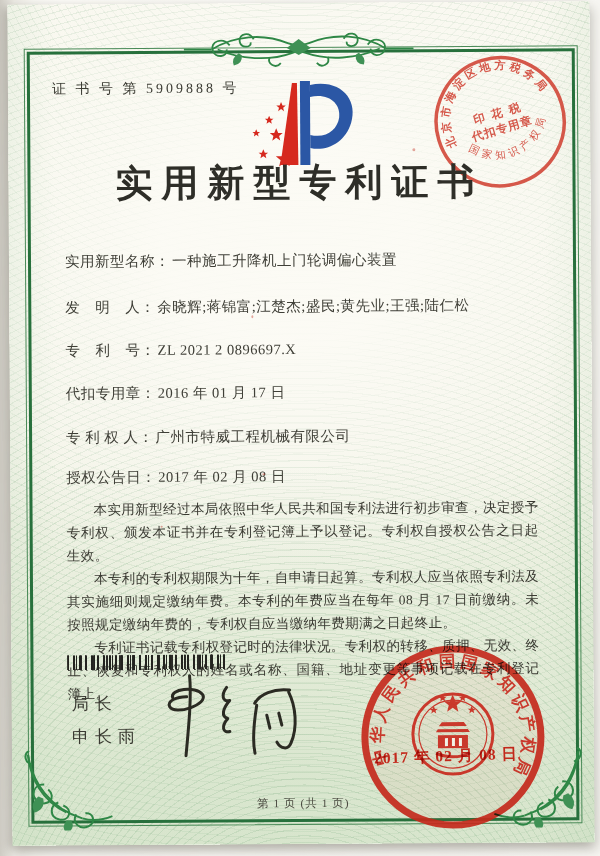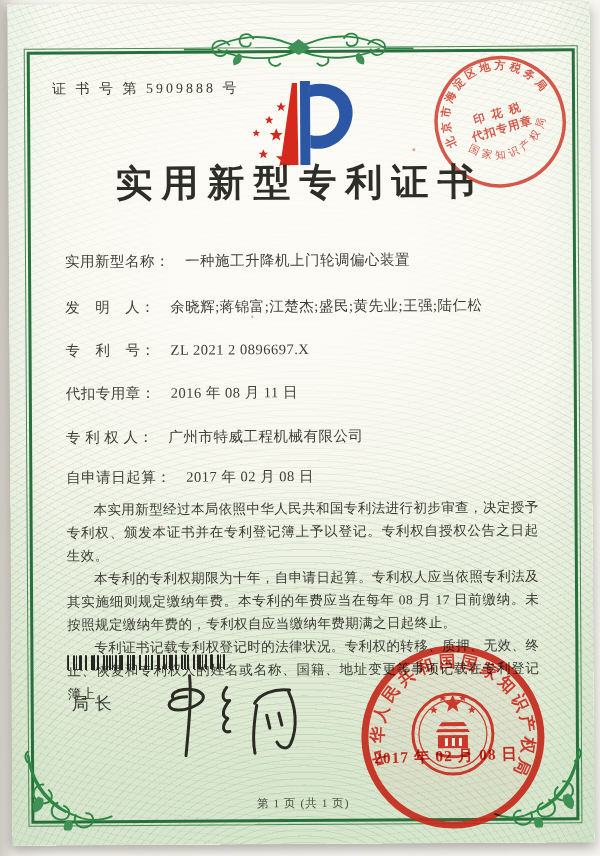--- a/index.html
+++ b/index.html
@@ -27,21 +27,21 @@
                linear-gradient(90deg, rgba(160,200,160,.12) 0%, rgba(160,200,160,0) 8% 92%, rgba(160,200,160,.12) 100%);
   }
   .frame{position:absolute;left:16px;right:12px;top:44px;bottom:19px;border:1px solid #498a57;z-index:1;}
   .frame-inner{position:absolute;inset:2px;border:3px solid #27703c;}
   .content{position:absolute;inset:0;z-index:2;}
   .cert-no{position:absolute;left:44px;top:76px;font-size:14px;letter-spacing:3px;color:#3c3c34;}
   .logo{position:absolute;left:226px;top:70px;}
   .title{position:absolute;left:0;right:0;top:155px;text-align:center;font-size:37px;font-weight:600;
          color:#2e2e28;letter-spacing:9px;}
   .field{position:absolute;left:56px;width:490px;font-size:14.5px;color:#3f3f37;letter-spacing:.5px;}
-  .flabel{margin-right:15px;}
+  .flabel{margin-right:2px;}
   .body-text{position:absolute;left:56px;top:494px;width:472px;font-size:13.5px;line-height:23px;
              color:#3a3a32;text-align:justify;letter-spacing:.4px;}
   .body-text p{margin:0;text-indent:2em;}
   .barcode{position:absolute;left:56px;top:651px;width:158px;height:15px;
     background-image:
       repeating-linear-gradient(90deg,#23231f 0 2px,rgba(0,0,0,0) 2px 6px),
       repeating-linear-gradient(90deg,#23231f 0 1px,rgba(0,0,0,0) 1px 9px),
       repeating-linear-gradient(90deg,#2a2a26 0 2px,rgba(0,0,0,0) 2px 13px);}
   .signer{position:absolute;left:60px;top:684px;font-size:17px;color:#3a3a32;letter-spacing:6px;line-height:33px;font-family:Liberation Mono, monospace;}
   .signature{position:absolute;left:148px;top:658px;}
@@ -161,39 +161,40 @@
     <div class="field" style="top:248px">
       <span class="flabel">实用新型名称：</span><span class="fvalue">一种施工升降机上门轮调偏心装置</span>
     </div>
     <div class="field" style="top:294px">
       <span class="flabel">发　明　人：</span><span class="fvalue">余晓辉;蒋锦富;江楚杰;盛民;黄先业;王强;陆仁松</span>
     </div>
     <div class="field" style="top:337px">
       <span class="flabel">专　利　号：</span><span class="fvalue">ZL 2021 2 0896697.X</span>
     </div>
     <div class="field" style="top:380px">
-      <span class="flabel">代扣专用章：</span><span class="fvalue">2016 年 08 月 11 日</span>
+      <span class="flabel">代扣专用章：</span><span class="fvalue">2016 年 01 月 17 日</span>
     </div>
     <div class="field" style="top:424px">
       <span class="flabel">专 利 权 人：</span><span class="fvalue">广州市特威工程机械有限公司</span>
     </div>
     <div class="field" style="top:464px">
-      <span class="flabel">自申请日起算：</span><span class="fvalue">2017 年 02 月 08 日</span>
+      <span class="flabel">授权公告日：</span><span class="fvalue">2017 年 02 月 08 日</span>
     </div>
 
     <div class="body-text">
       <p>本实用新型经过本局依照中华人民共和国专利法进行初步审查，决定授予专利权、颁发本证书并在专利登记簿上予以登记。专利权自授权公告之日起生效。</p>
       <p>本专利的专利权期限为十年，自申请日起算。专利权人应当依照专利法及其实施细则规定缴纳年费。本专利的年费应当在每年 08 月 17 日前缴纳。未按照规定缴纳年费的，专利权自应当缴纳年费期满之日起终止。</p>
       <p>专利证书记载专利权登记时的法律状况。专利权的转移、质押、无效、终止、恢复和专利权人的姓名或名称、国籍、地址变更等事项记载在专利登记簿上。</p>
     </div>
 
     <div class="barcode"></div>
 
     <div class="signer">
       <div>局长</div>
+      <div>申长雨</div>
     </div>
 
     <svg class="signature" width="168" height="108" viewBox="0 0 168 108">
       <g fill="none" stroke="#2b2b23" stroke-width="3" stroke-linecap="round" stroke-linejoin="round">
         <path d="M30,14 C32,34 29,64 26,94"></path>
         <path d="M13,36 C10,27 36,24 43,33 C49,43 15,54 10,45 C7,39 17,35 27,35"></path>
         <path d="M67,26 C61,34 63,41 70,39 C63,47 61,55 68,57 C61,65 63,72 70,70"></path>
         <path d="M95,42 C100,33 114,27 130,29"></path>
         <path d="M97,44 C94,62 92,78 95,92"></path>
         <path d="M129,31 C136,45 138,66 131,82 C128,89 121,88 117,81"></path>

